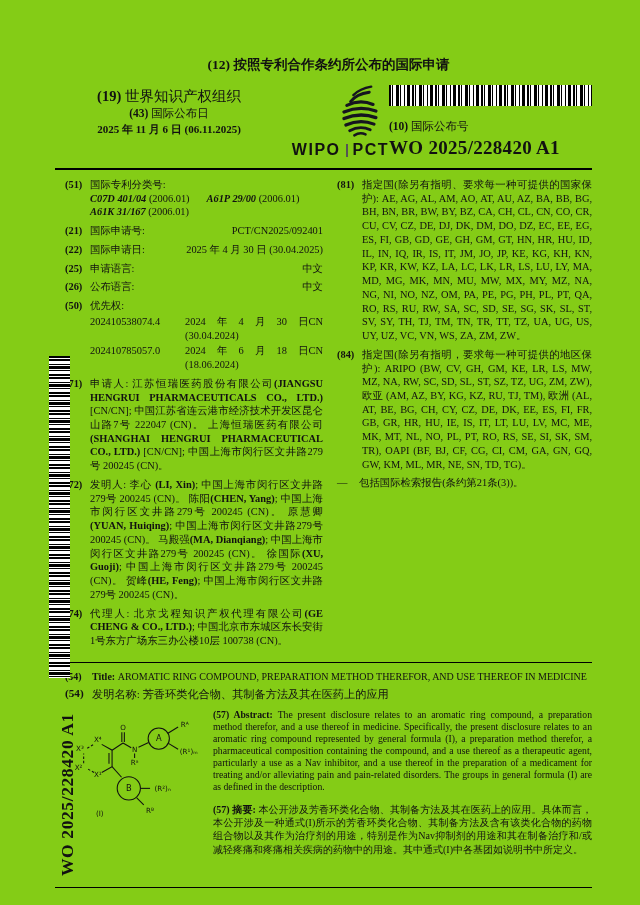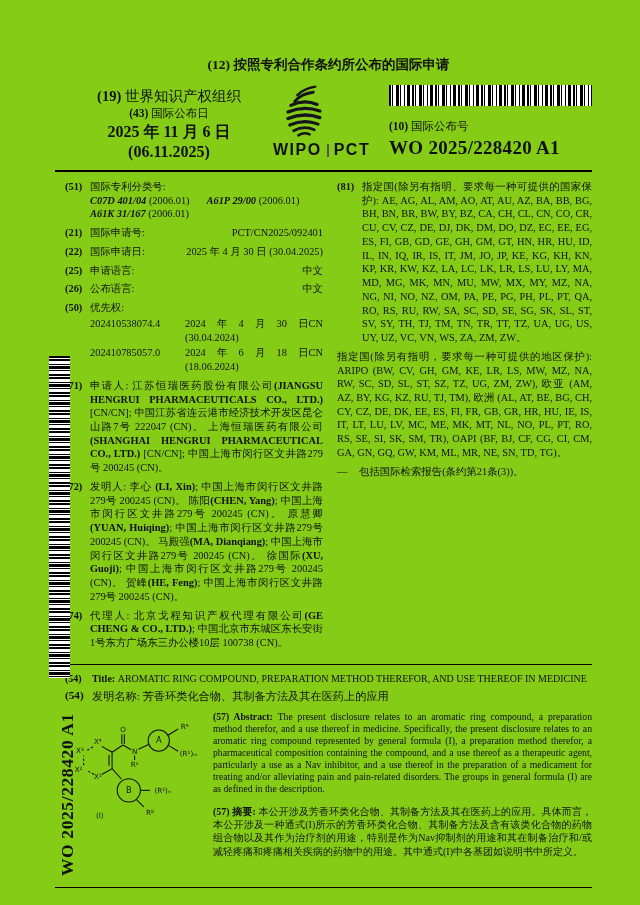--- a/index.html
+++ b/index.html
@@ -11,22 +11,22 @@
 
   
   .pub-type { text-align:center; font-weight:bold; font-size:13.5px; margin-bottom:9px; }
   .header-row { display:flex; align-items:flex-start; }
   .hdr-left { width:208px; text-align:center; padding-top:4px; }
   .org1 { font-size:14.5px; }
   .org1 .num { font-weight:bold; }
   .org2 { font-size:13px; letter-spacing:7px; margin:3px 0 7px; }
   .date-label { font-size:11.5px; }
   .date-label .num { font-weight:bold; }
-  .date-value { font-size:16px; font-weight:bold; margin-top:1px; }
-  .hdr-center { width:116px; display:flex; flex-direction:column; align-items:flex-start; }
+  .date-value { font-size:11px; font-weight:bold; margin-top:1px; }
+  .hdr-center { width:116px; display:flex; flex-direction:column; align-items:flex-end; }
   .logo-text { margin-top:2px; font-size:16px; font-weight:bold; letter-spacing:1.5px;
                display:flex; align-items:center; gap:5px; font-family:"Liberation Sans",sans-serif; }
   .logo-sep { width:2px; height:13px; background:#555; }
   .hdr-right { flex:1; display:flex; flex-direction:column; align-items:flex-start; padding-top:2px; }
   .barcode-top { width:203px; height:21px; align-self:flex-end;
     background:repeating-linear-gradient(90deg,
       #000 0 2px,#fff 2px 3px,#000 3px 4px,#fff 4px 7px,#000 7px 10px,#fff 10px 11px,
       #000 11px 12px,#fff 12px 15px,#000 15px 16px,#fff 16px 18px,#000 18px 21px,#fff 21px 23px); }
   .pub-no-label { font-size:11.5px; margin-top:13px; }
   .pub-no-label .num { font-weight:bold; }
@@ -217,20 +217,21 @@
           </div>
         </div>
       </div>
 
       <div class="col-right">
         <div class="field">
           <span class="fnum">(81)</span>
           <div class="fbody">指定国(除另有指明、要求每一种可提供的国家保护): AE, AG, AL, AM, AO, AT, AU, AZ, BA, BB, BG, BH, BN, BR, BW, BY, BZ, CA, CH, CL, CN, CO, CR, CU, CV, CZ, DE, DJ, DK, DM, DO, DZ, EC, EE, EG, ES, FI, GB, GD, GE, GH, GM, GT, HN, HR, HU, ID, IL, IN, IQ, IR, IS, IT, JM, JO, JP, KE, KG, KH, KN, KP, KR, KW, KZ, LA, LC, LK, LR, LS, LU, LY, MA, MD, MG, MK, MN, MU, MW, MX, MY, MZ, NA, NG, NI, NO, NZ, OM, PA, PE, PG, PH, PL, PT, QA, RO, RS, RU, RW, SA, SC, SD, SE, SG, SK, SL, ST, SV, SY, TH, TJ, TM, TN, TR, TT, TZ, UA, UG, US, UY, UZ, VC, VN, WS, ZA, ZM, ZW。</div>
         </div>
         <div class="field">
+          <span class="fnum">(84)</span>
           <div class="fbody">指定国(除另有指明，要求每一种可提供的地区保护): ARIPO (BW, CV, GH, GM, KE, LR, LS, MW, MZ, NA, RW, SC, SD, SL, ST, SZ, TZ, UG, ZM, ZW), 欧亚 (AM, AZ, BY, KG, KZ, RU, TJ, TM), 欧洲 (AL, AT, BE, BG, CH, CY, CZ, DE, DK, EE, ES, FI, FR, GB, GR, HR, HU, IE, IS, IT, LT, LU, LV, MC, ME, MK, MT, NL, NO, PL, PT, RO, RS, SE, SI, SK, SM, TR), OAPI (BF, BJ, CF, CG, CI, CM, GA, GN, GQ, GW, KM, ML, MR, NE, SN, TD, TG)。</div>
         </div>
         <div class="note-item">
           <span class="note-dash">—</span>
           <span>包括国际检索报告(条约第21条(3))。</span>
         </div>
       </div>
     </div>
 
     <hr class="rule thin">

